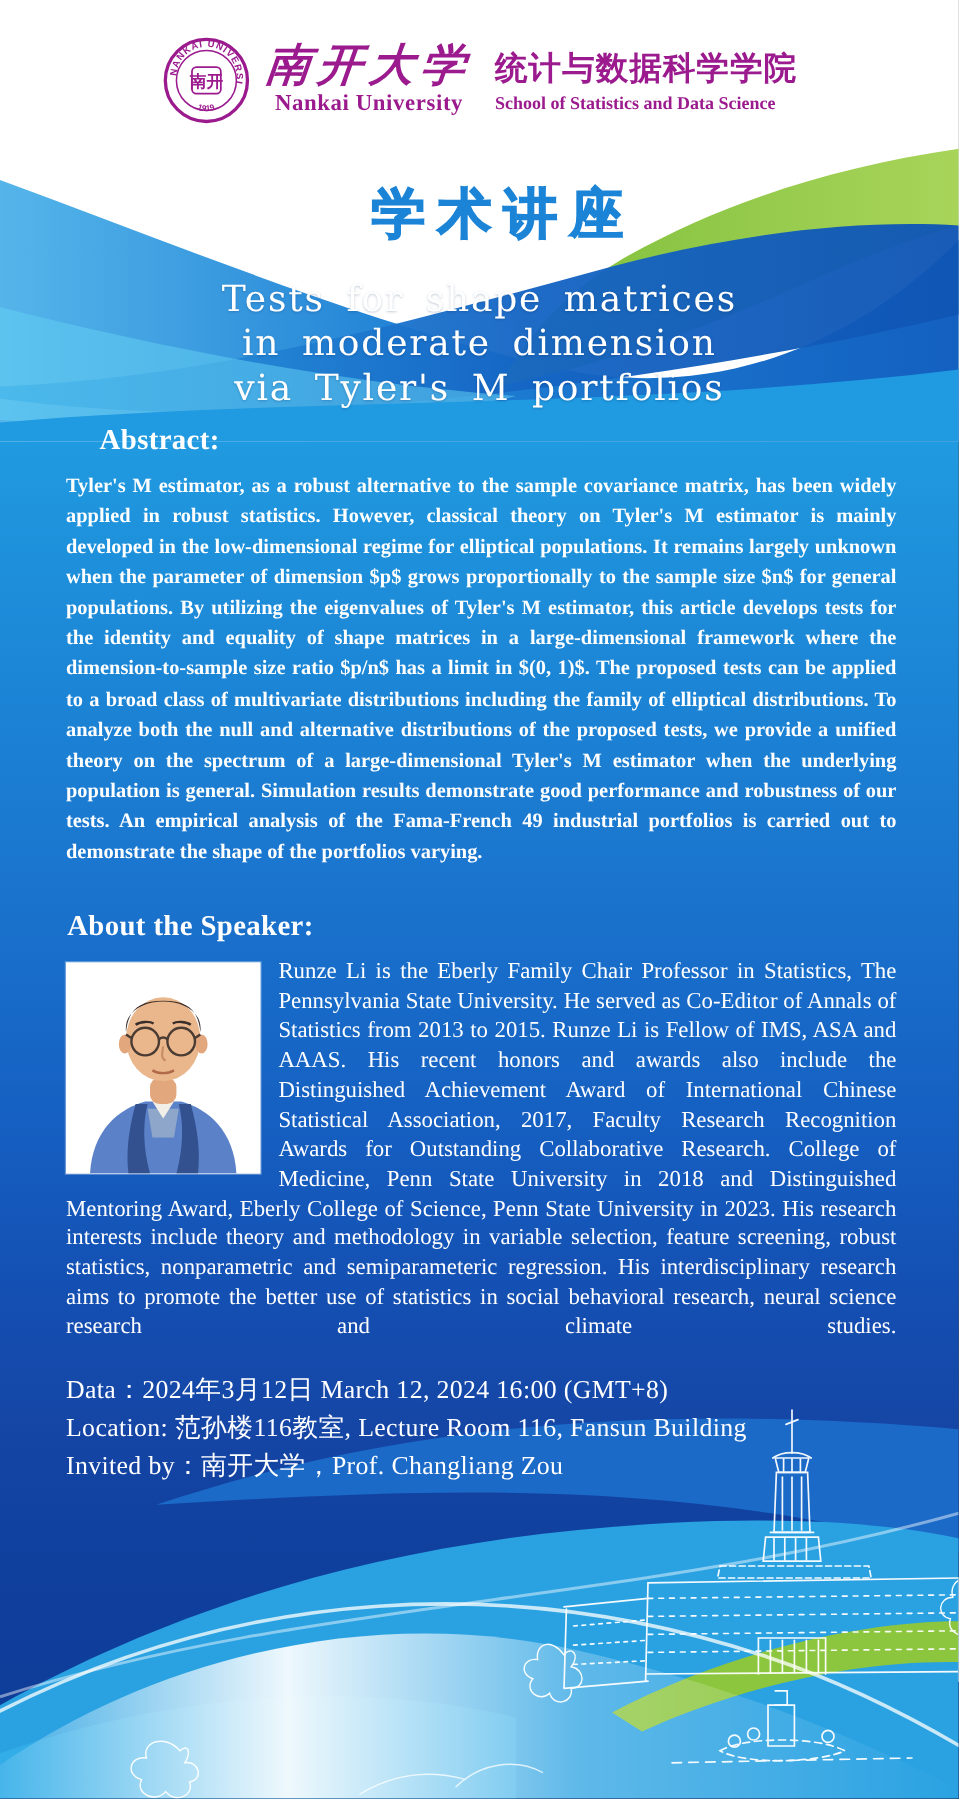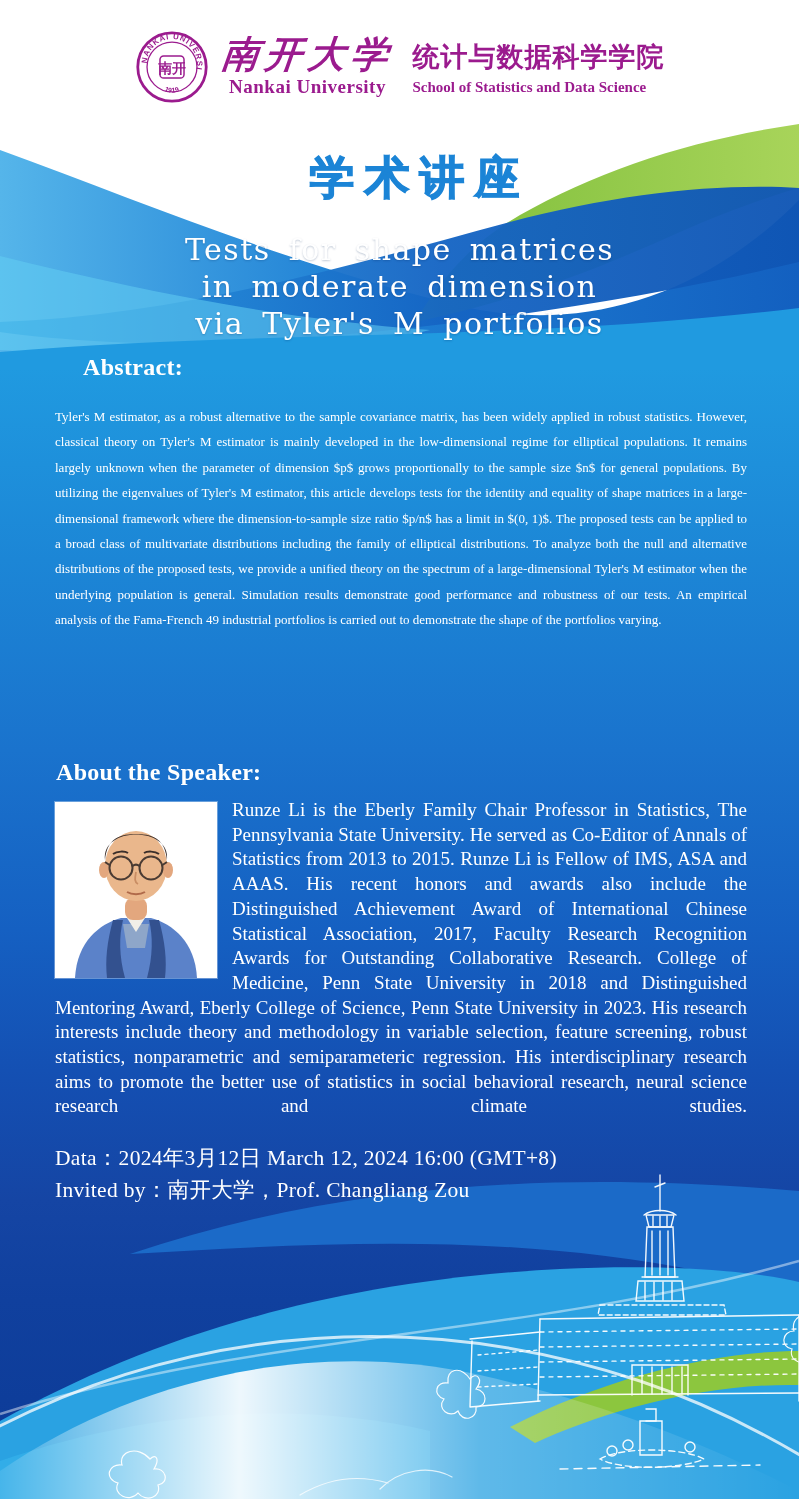--- a/index.html
+++ b/index.html
@@ -33,22 +33,22 @@
       font-family:"DejaVu Sans","Liberation Sans",sans-serif;font-weight:900;
       font-size:45px;letter-spacing:10px;color:var(--series);margin-left:20px;-webkit-text-stroke:1.2px var(--series);}
   .talk-title{top:231px;left:0;width:799px;text-align:center;color:#fff;
       font-family:"DejaVu Serif","Liberation Serif",serif;font-weight:normal;
       font-size:30px;line-height:37px;letter-spacing:1.5px;word-spacing:7px;
       text-shadow:0 1px 2px rgba(0,40,90,.25);}
 
   
   .sec-heading{font-weight:bold;font-size:24px;color:#fff;letter-spacing:.3px;}
   .abstract-h{top:354px;left:55px;margin-left:28px;}
-  .abstract-body{top:404px;left:55px;width:692px;color:#fff;font-size:13px;line-height:25.4px;
-      text-align:justify;}
+  .abstract-body{top:392px;left:55px;width:692px;color:#fff;font-size:17px;line-height:25.4px;
+      text-align:justify;font-weight:bold;}
   .speaker-h{top:759px;left:56px;}
   .speaker-body{top:798px;left:55px;width:692px;color:#fff;font-size:19px;line-height:24.7px;
       text-align:justify;text-align-last:justify;}
   .photo{float:left;width:162px;height:176px;background:#fff;margin:4px 15px 6px 0;
       box-shadow:0 0 0 1px rgba(255,255,255,.35);}
 
   .details{top:1143px;left:55px;width:700px;color:#fff;font-size:21.5px;line-height:31.5px;
       font-family:"Liberation Serif",serif;letter-spacing:.3px;}
   .details .line{white-space:nowrap;}
 
@@ -246,16 +246,17 @@
         <path d="M58,52 C62,49 70,49 73,51 M89,51 C92,49 100,49 104,52" stroke="#3a2e2a" stroke-width="2" fill="none"></path>
         <path d="M81,70 C80,76 79,80 83,82" stroke="#c98d64" stroke-width="1.8" fill="none"></path>
         <path d="M72,90 C77,93 85,93 90,90" stroke="#b06a4a" stroke-width="2" fill="none"></path>
       </svg>
     </div>
     <span>Runze Li is the Eberly Family Chair Professor in Statistics, The Pennsylvania State University. He served as Co-Editor of Annals of Statistics from 2013 to 2015. Runze Li is Fellow of IMS, ASA and AAAS. His recent honors and awards also include the Distinguished Achievement Award of International Chinese Statistical Association, 2017, Faculty Research Recognition Awards for Outstanding Collaborative Research. College of Medicine, Penn State University in 2018 and Distinguished Mentoring Award, Eberly College of Science, Penn State University in 2023. His research interests include theory and methodology in variable selection, feature screening, robust statistics, nonparametric and semiparameteric regression. His interdisciplinary research aims to promote the better use of statistics in social behavioral research, neural science research and climate studies.</span>
   </div>
 
   <div class="abs details">
     <div class="line"><span>Data：</span><span>2024年3月12日 March 12, 2024 16:00 (GMT+8)</span></div>
+    <div class="line"><span>Location: </span><span>范孙楼116教室, Lecture Room 116, Fansun Building</span></div>
     <div class="line"><span>Invited by：</span><span>南开大学，Prof. Changliang Zou</span></div>
   </div>
 
 </div>
 
 </body></html>

